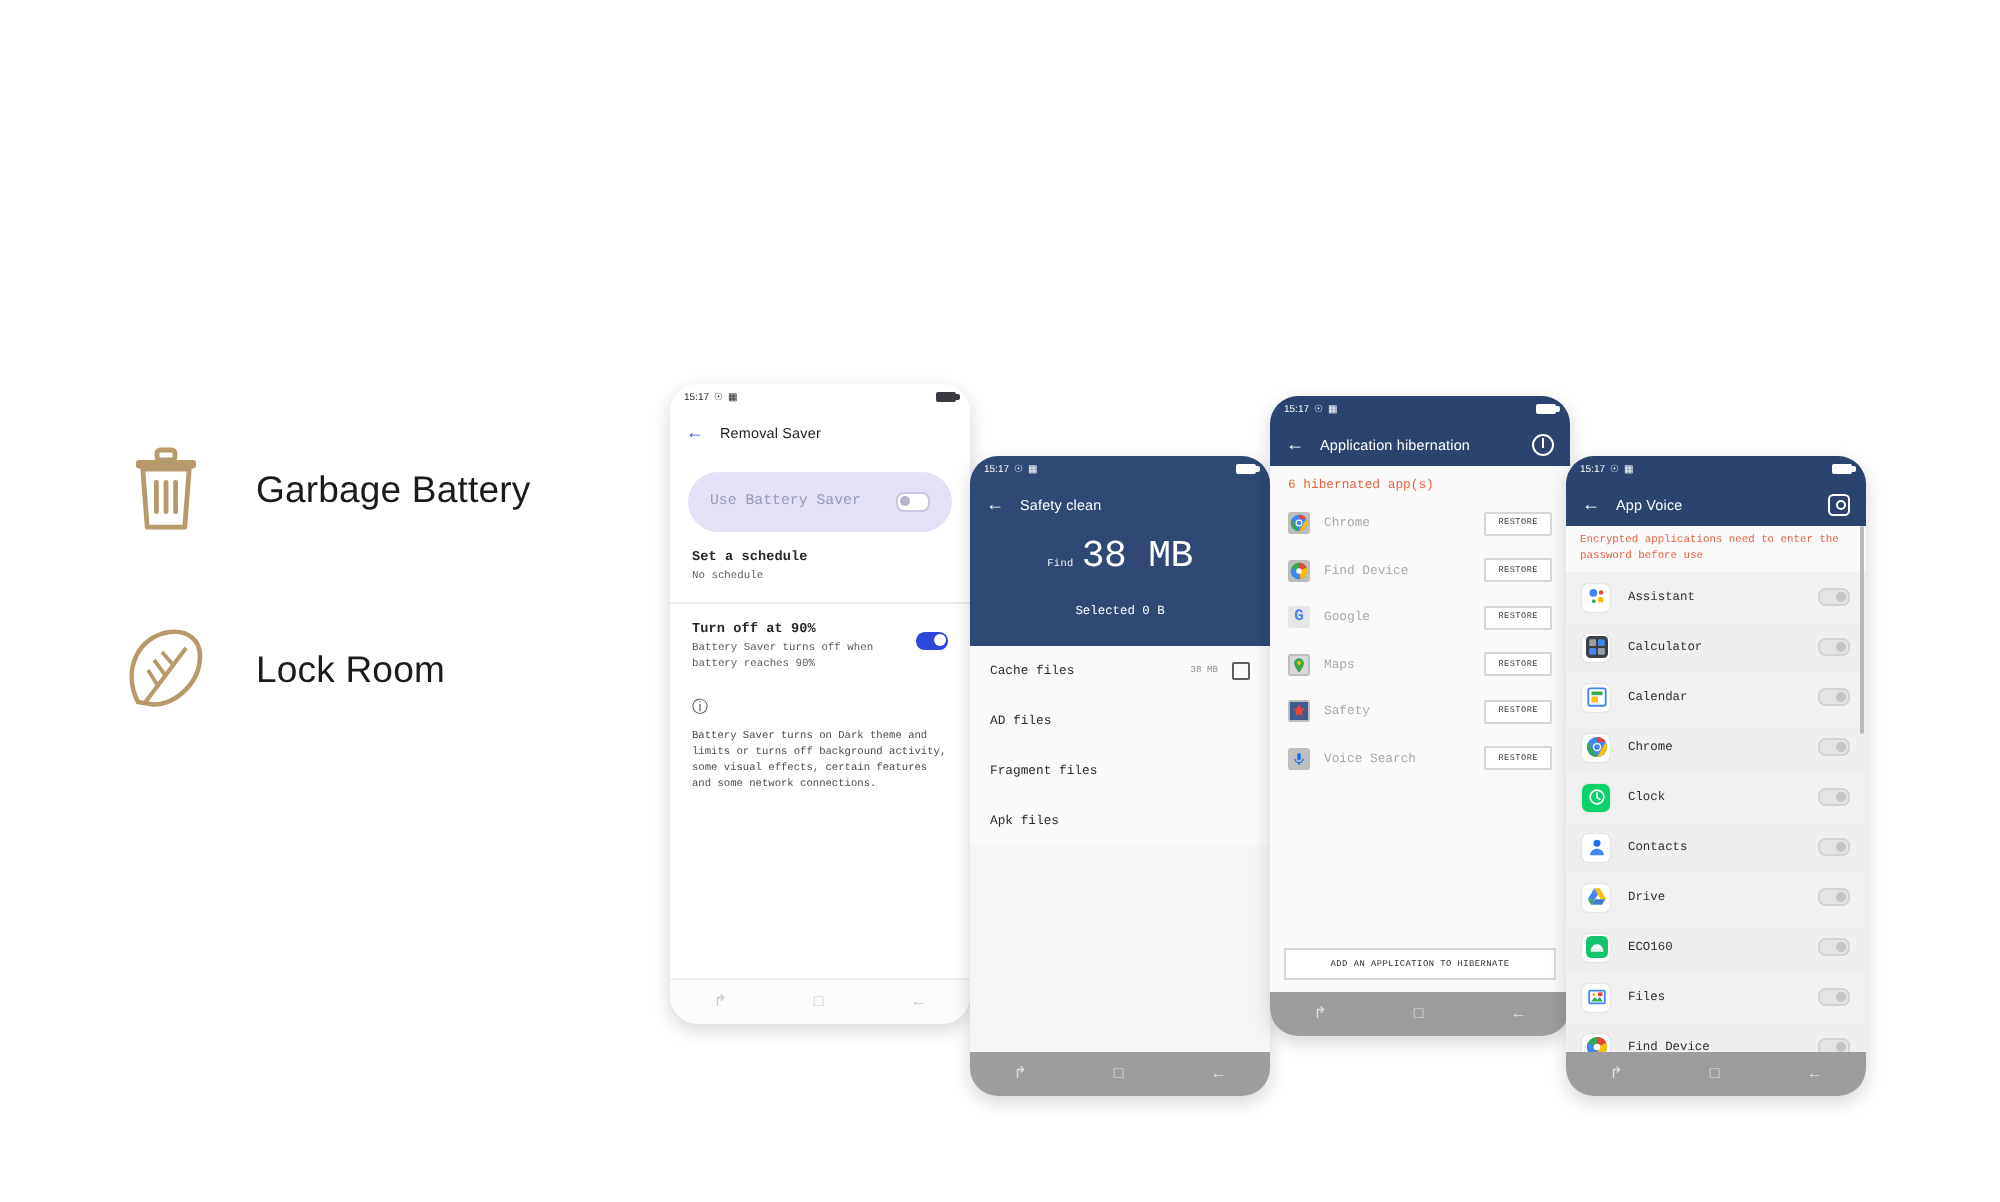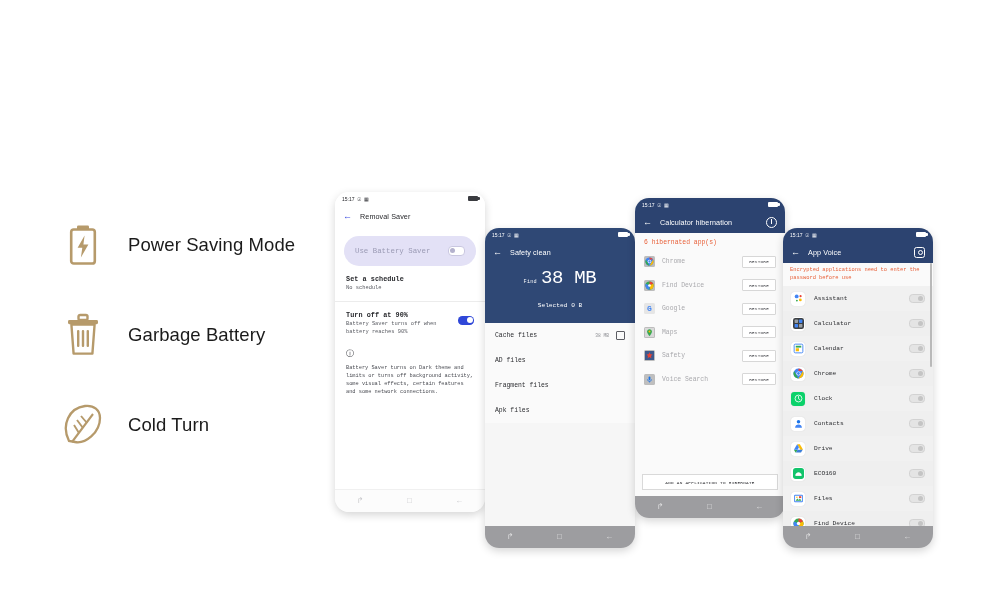--- a/index.html
+++ b/index.html
@@ -113,30 +113,20 @@
   #phone-lock .navbar{background:#9d9da0;}
   #phone-lock .navbar span{color:#efefef;opacity:.8;}
 </style>
 </head>
 <body>
 
 <div class="stage">
 
   <div class="features">
 
-    <div class="feature">
-      <span class="feat-icon">
-        <svg width="30" height="42" viewBox="0 0 30 42">
-          <rect x="9" y="1.5" width="12" height="4" rx="1.2" fill="#b69a6b"></rect>
-          <rect x="3.2" y="5.5" width="23.6" height="34" rx="2.6" fill="none" stroke="#b69a6b" stroke-width="2.6"></rect>
-          <path d="M16.6 11.5 L9.6 23.8 H14.3 L12.9 33.5 L20.4 20.6 H15.4 Z" fill="#b69a6b"></path>
-        </svg>
-      </span>
-      <span class="feat-label">Power Saving Mode</span>
-    </div>
 
     <div class="feature">
       <span class="feat-icon">
         <svg width="36" height="44" viewBox="0 0 36 44">
           <rect x="13.5" y="2" width="9" height="5" rx="1.6" fill="none" stroke="#b69a6b" stroke-width="2.4"></rect>
           <rect x="3" y="7" width="30" height="4.2" rx="1.4" fill="#b69a6b"></rect>
           <path d="M6.4 11.5 H29.6 L27.4 40.6 H8.6 Z" fill="none" stroke="#b69a6b" stroke-width="2.4" stroke-linejoin="round"></path>
           <rect x="12" y="17" width="2.4" height="17" rx="1.1" fill="#b69a6b"></rect>
           <rect x="16.8" y="17" width="2.4" height="17" rx="1.1" fill="#b69a6b"></rect>
           <rect x="21.6" y="17" width="2.4" height="17" rx="1.1" fill="#b69a6b"></rect>
@@ -146,21 +136,21 @@
     </div>
 
     <div class="feature">
       <span class="feat-icon">
         <svg width="40" height="44" viewBox="0 0 40 44">
           <path d="M6 38 C-2 22 6 5 22 3 C31 2 37 7 37 15 C37 30 22 41 12 39 Z" fill="none" stroke="#b69a6b" stroke-width="2.3"></path>
           <path d="M9 39 L30 11" fill="none" stroke="#b69a6b" stroke-width="2.1"></path>
           <path d="M16 30 L11 22 M20 25 L14 17 M24 20 L18 13" fill="none" stroke="#b69a6b" stroke-width="1.9"></path>
         </svg>
       </span>
-      <span class="feat-label">Cold Turn</span>
+      <span class="feat-label">Lock Room</span>
     </div>
 
   </div>
 
   <div class="phone" id="phone-battery">
     <div class="phone-inner">
       <div class="statusbar">
         <span class="sb-left">
           <span>15:17</span>
           <span style="font-size:5px;">☉</span>
@@ -266,21 +256,21 @@
           <span style="font-size:5px;">☉</span>
           <span style="font-size:5px;">▦</span>
         </span>
         <span class="sb-right">
             <span class="batt"></span>
           </span>
       </div>
 
       <div class="appbar">
         <span class="back">←</span>
-        <span class="title">Calculator hibernation</span>
+        <span class="title">Application hibernation</span>
         <span class="ab-spacer"></span>
         <span class="ab-ico"></span>
       </div>
 
       <div class="body-scroll">
         <div class="hib-count">6 hibernated app(s)</div>
 
         <div class="hib-row">
           <span class="hib-ico">
             <svg width="9" height="9" viewBox="0 0 24 24">

